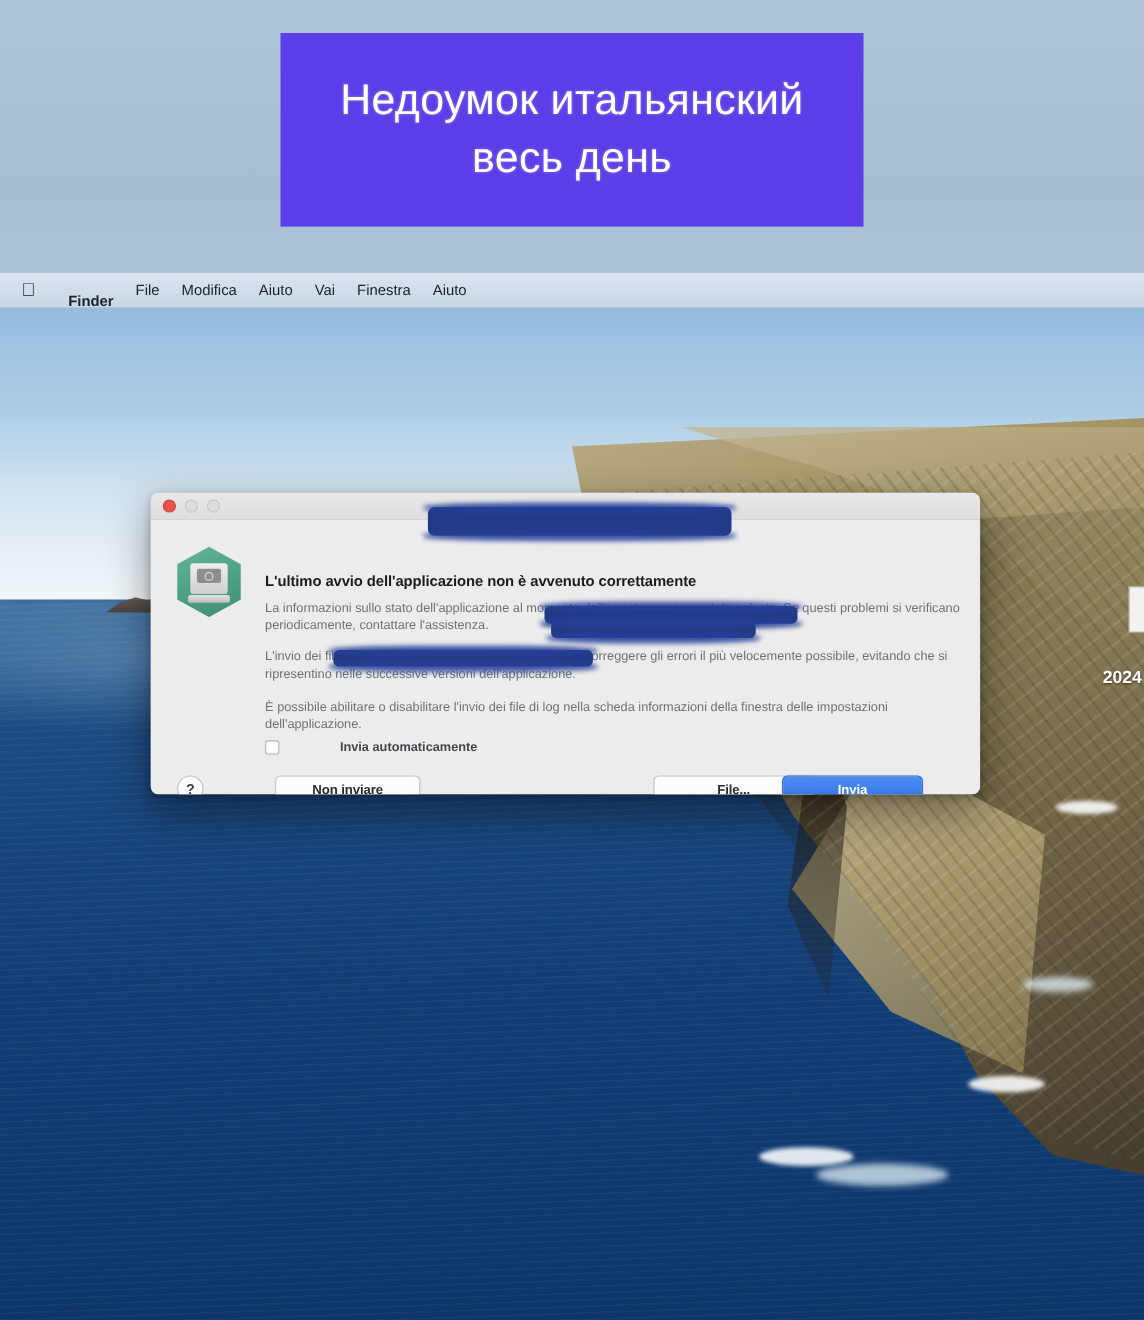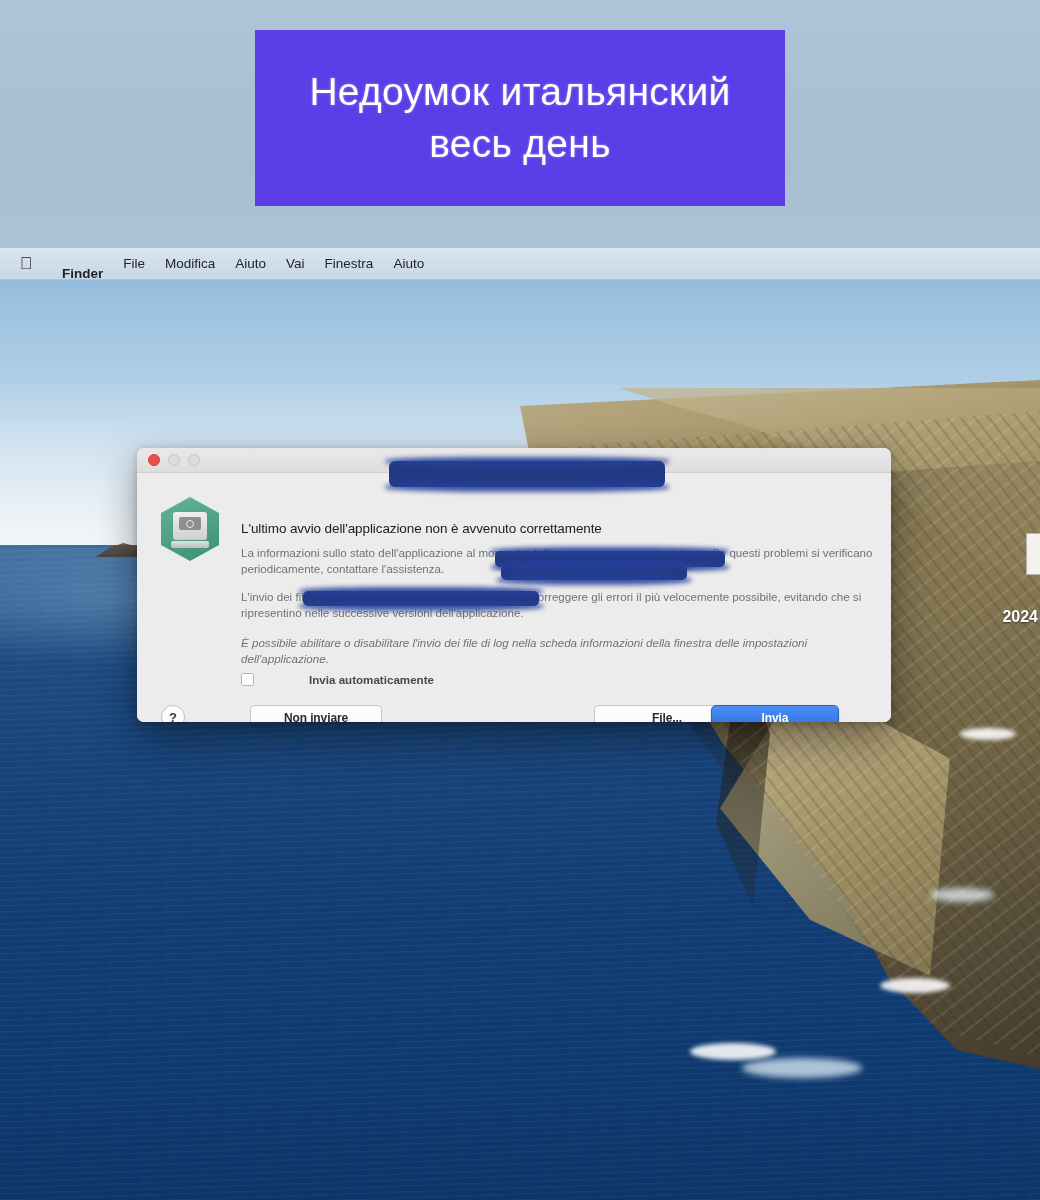--- a/index.html
+++ b/index.html
@@ -191,29 +191,29 @@
     position:absolute; left:25px; top:23px; width:8px; height:8px;
     border:1.6px solid #e8e8e8; border-radius:50%;
   }
   #app-icon .base{
     position:absolute; left:10px; top:44px; width:38px; height:7px;
     background:linear-gradient(180deg,#e2e2e2,#bdbdbd); border-radius:2px;
   }
 
   #dlg-title{
     position:absolute; left:104px; top:48px; width:620px;
-    font-size:13.5px; font-weight:normal; color:#1c1c1c; letter-spacing:-.1px;
+    font-size:13.5px; font-weight:bold; color:#1c1c1c; letter-spacing:-.1px;
   }
   .dlg-para{
     position:absolute; left:104px; width:646px;
     font-size:11.6px; line-height:16px; color:#6e7276;
   }
   #para-1{ top:72px; }
   #para-2{ top:116px; }
-  #para-3{ top:162px;font-style:italic; }
+  #para-3{ top:162px; }
 
   
   .scribble{
     position:absolute; background:#223a85; z-index:9;
     filter:blur(.6px);
   }
   .scribble::before,.scribble::after{
     content:""; position:absolute; left:-4px; right:-4px; background:#26409a;
   }
   .scribble::before{ top:-4px; height:9px; border-radius:40%; filter:blur(2.4px); opacity:.92; }

